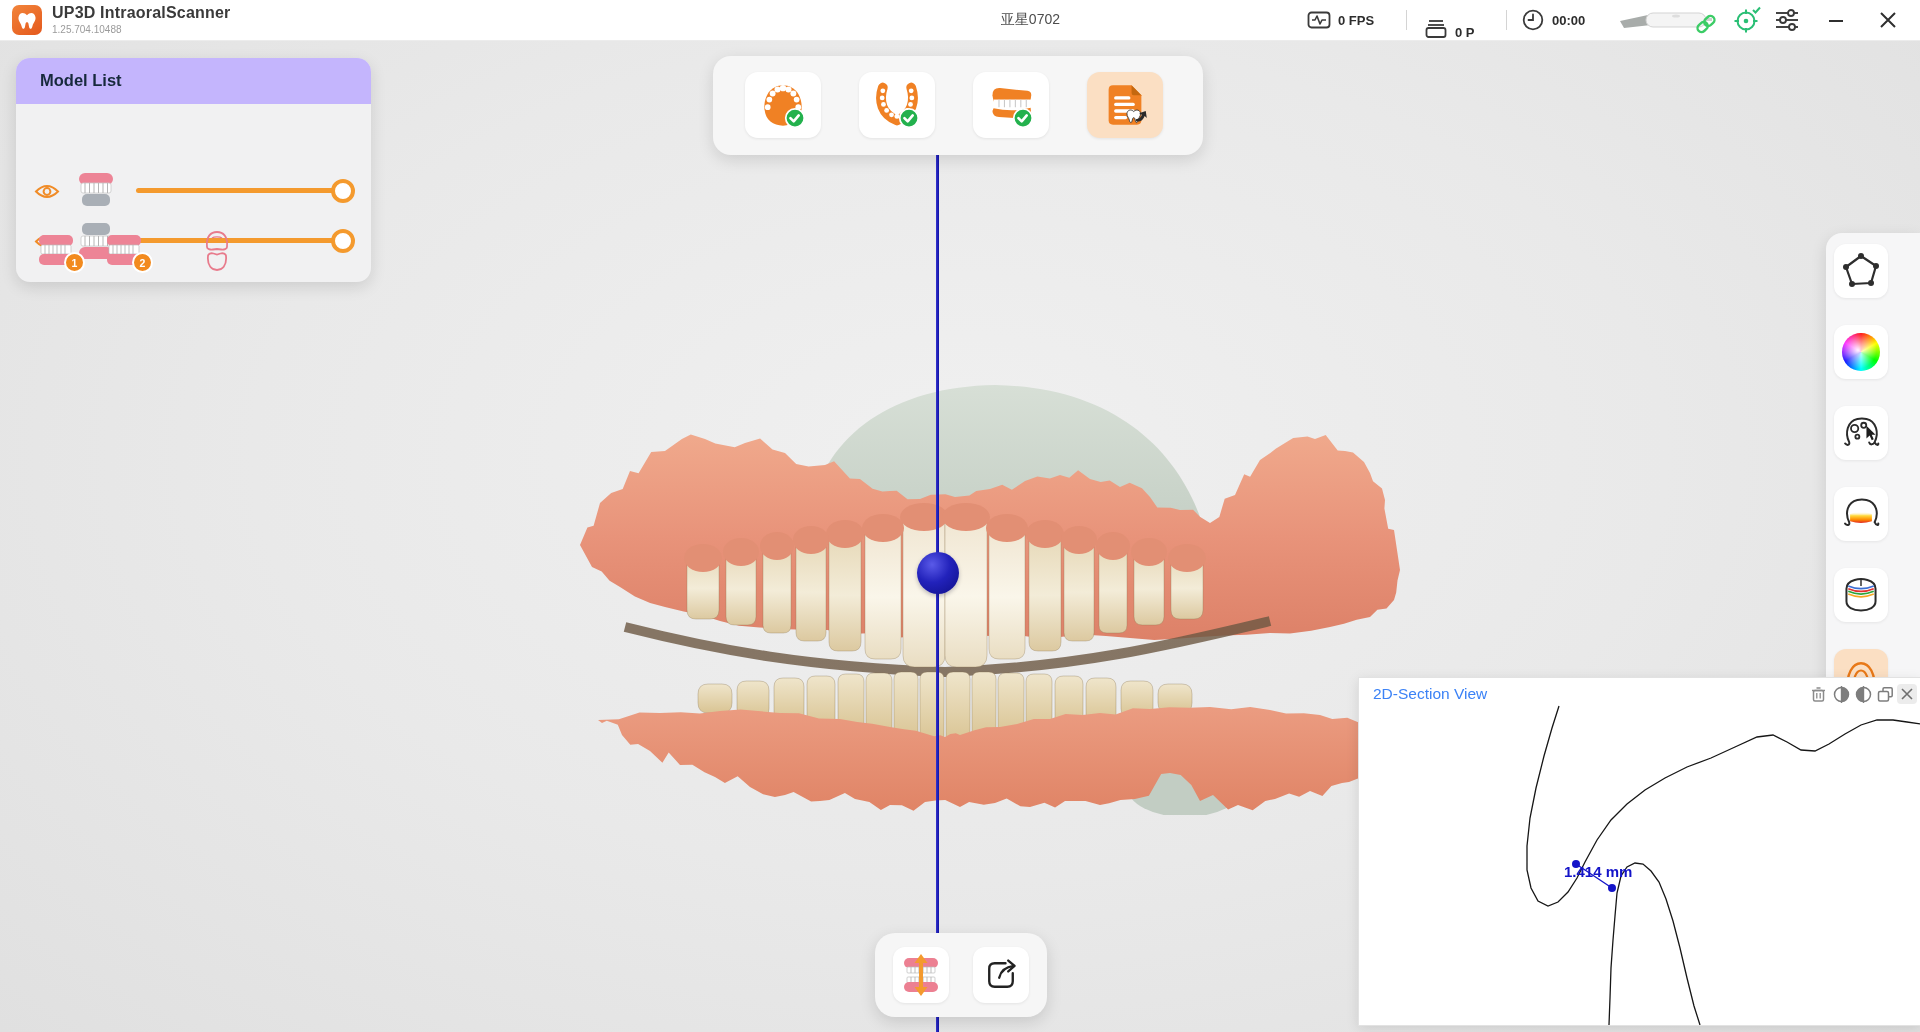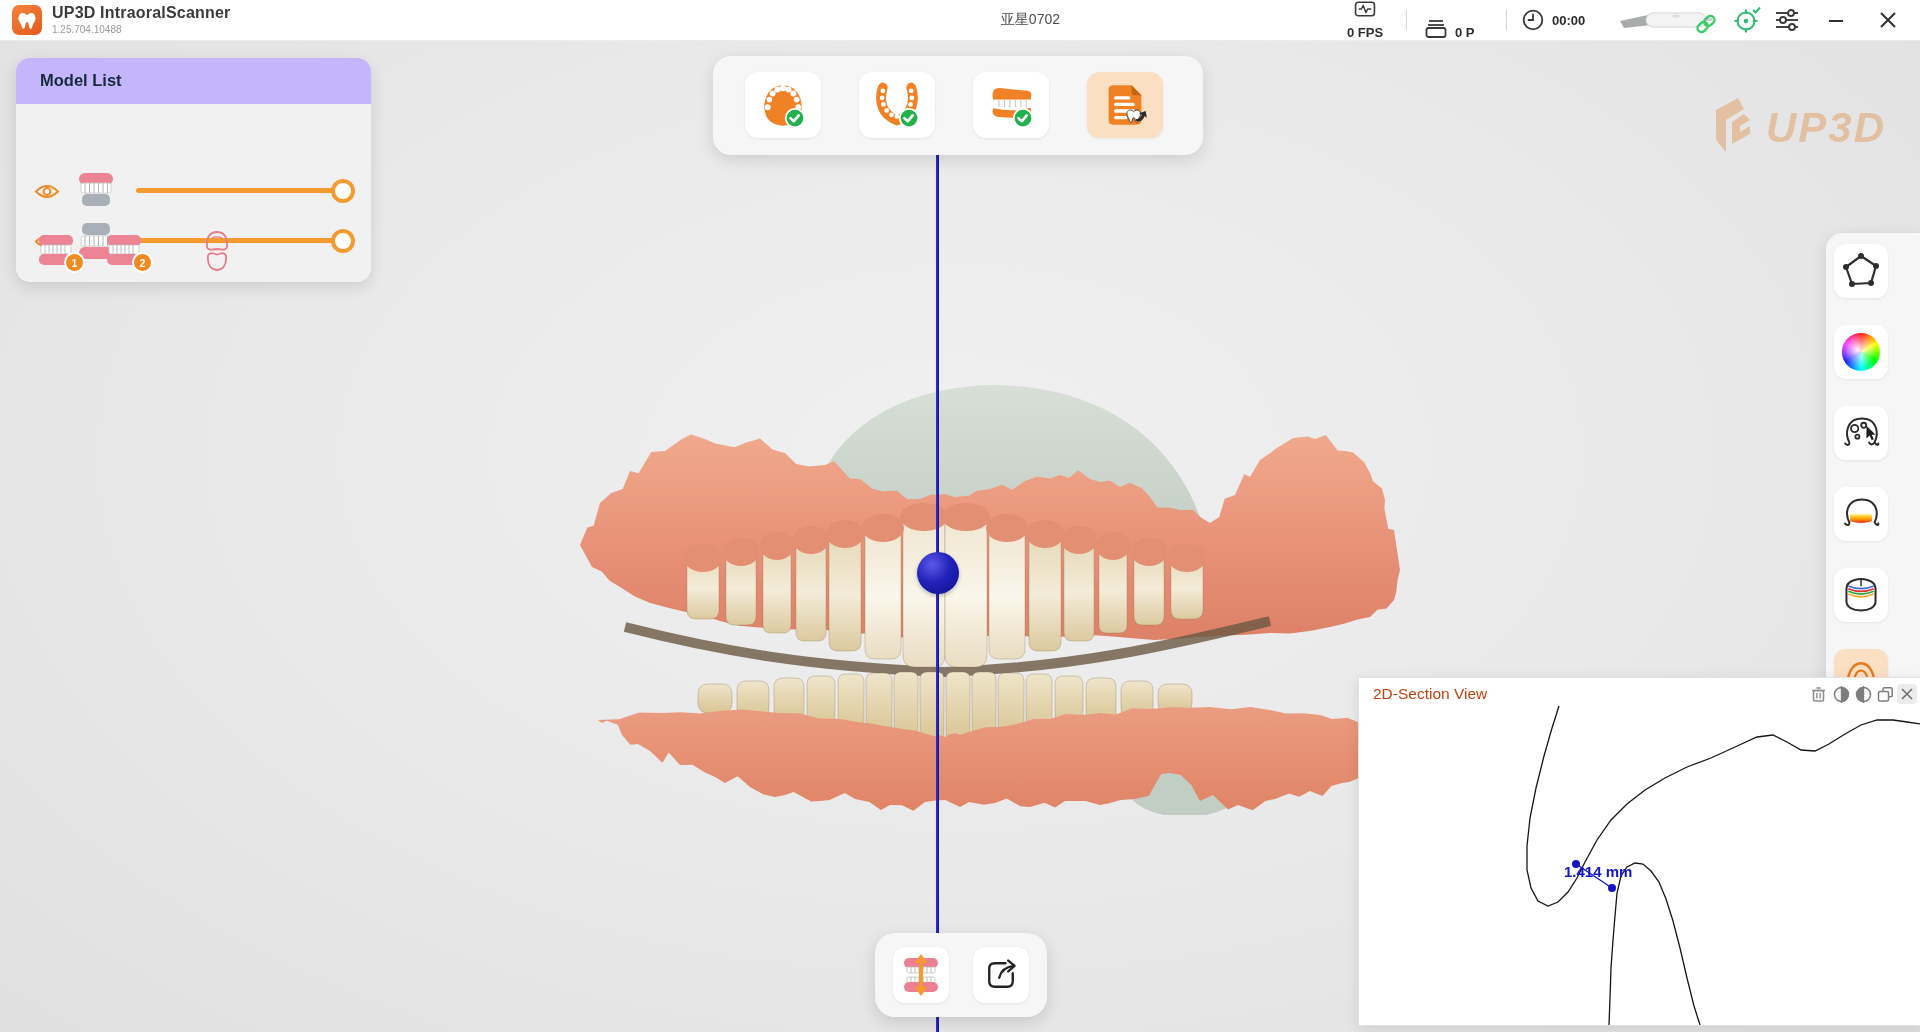--- a/index.html
+++ b/index.html
@@ -69,21 +69,21 @@
 
   
   .bottombar{position:absolute;left:875px;top:933px;width:172px;height:84px;border-radius:20px;z-index:10;
              background:#f6f6f6;box-shadow:0 5px 16px rgba(0,0,0,.13);}
   .bbtn{position:absolute;top:14px;width:56px;height:56px;border-radius:12px;background:#fff;
         box-shadow:0 1px 3px rgba(0,0,0,.08);display:flex;align-items:center;justify-content:center;cursor:pointer;}
 
   
   .sectionpanel{position:absolute;left:1358px;top:677px;width:562px;height:347px;background:#ffffff;
                 border:1px solid #e2e2e2;border-right:none;z-index:20;box-shadow:0 3px 12px rgba(0,0,0,.10);}
-  .sectionpanel .title{position:absolute;left:14px;top:7px;font-size:15.5px;color:#c2410c;}
+  .sectionpanel .title{position:absolute;left:14px;top:7px;font-size:15.5px;color:#3b82f6;}
   .shicon{position:absolute;top:7px;width:18px;height:18px;display:flex;align-items:center;justify-content:center;cursor:pointer;}
   .shicon.boxed{background:#ececec;border-radius:4px;width:20px;height:20px;top:6px;}
   #section-svg{position:absolute;left:0;top:0;}
 </style>
 </head>
 <body>
 
 <div class="app">
 
   <div class="viewport">
@@ -171,40 +171,33 @@
           <path d="M516,312 Q516,303 525,303 L537,303 Q546,303 546,312 L546,339 Q546,348 537,348 L525,348 Q516,348 516,339 Z" fill="url(#toothL)" stroke="rgba(130,108,70,.4)" stroke-width="0.8"></path>
           <path d="M551,315.6 Q551,306 560.6,306 L573.4,306 Q583,306 583,315.6 L583,333.4 Q583,343 573.4,343 L560.6,343 Q551,343 551,333.4 Z" fill="url(#toothL)" stroke="rgba(130,108,70,.4)" stroke-width="0.8"></path>
           <path d="M588,319.2 Q588,309 598.2,309 L611.8,309 Q622,309 622,319.2 L622,327.8 Q622,338 611.8,338 L598.2,338 Q588,338 588,327.8 Z" fill="url(#toothL)" stroke="rgba(130,108,70,.4)" stroke-width="0.8"></path>
         </g>
       <path id="gum-lower" fill="url(#gumG2)" d="M28.0,345.0L48.9,344.3L69.5,337.6L90.0,338.0L110.9,337.2L129.8,338.6L150.0,336.0L170.6,334.6L191.0,336.3L210.0,338.0L229.0,338.3L249.0,343.6L270.0,344.0L287.3,347.1L302.2,348.8L320.0,352.0L334.1,354.3L345.9,355.7L360.0,360.0L364.2,361.3L370.2,360.2L375.0,362.0L380.4,359.1L385.9,358.3L390.0,360.0L404.5,355.2L416.1,352.2L430.0,352.0L447.1,349.0L463.8,343.9L480.0,344.0L495.6,339.0L512.4,340.0L530.0,338.0L545.6,339.6L562.9,333.2L580.0,334.0L599.3,332.3L619.9,332.7L640.0,332.0L661.2,334.3L680.2,331.9L700.0,335.0L716.1,338.4L733.9,338.3L750.0,340.0L762.3,344.0L777.3,342.7L790.0,348.0L796.4,350.9L804.0,354.6L812.0,360.0L818.0,382.0L812.9,388.2L808.3,393.3L800.0,398.0L793.0,401.5L779.0,407.0L772.0,408.0L761.4,411.1L752.4,421.1L740.0,416.0L729.1,421.7L719.1,418.6L705.0,424.0L695.3,426.0L682.7,435.3L668.0,430.0L658.1,434.5L643.0,419.9L630.0,426.0L621.3,410.0L610.7,399.9L600.0,398.0L591.2,398.9L578.9,420.8L565.0,424.0L550.4,425.0L539.1,428.3L530.0,430.0L515.5,426.1L504.8,426.1L495.0,426.0L485.1,432.5L474.4,427.8L460.0,432.0L450.4,431.3L436.7,423.4L425.0,428.0L413.8,429.8L399.1,427.0L390.0,432.0L375.2,425.0L365.5,425.5L355.0,427.0L343.5,435.8L331.9,430.3L320.0,430.0L310.9,434.9L299.4,427.0L285.0,424.0L274.9,418.1L259.4,424.9L250.0,426.0L241.1,426.4L223.6,417.1L215.0,420.0L204.9,421.9L193.1,419.3L180.0,412.0L167.7,401.3L154.9,408.1L145.0,402.0L134.5,397.2L122.4,389.7L110.0,390.0L98.7,377.5L92.4,387.7L80.0,376.0L68.1,369.0L60.3,369.7L52.0,360.0L47.8,349.8L36.8,345.8L32.0,348.0Z"></path>
     </svg>
 
     <div class="sectionline"></div>
     <div class="sphere"></div>
 
-    <div class="watermark">
-      <svg width="54" height="64" viewBox="0 0 54 64">
-        <path d="M28,2 L6,14 L6,44 L16,56 L16,24 L34,13 Z" fill="#e0a36b"></path>
-        <path d="M34,18 L22,26 L22,48 L40,38 L40,30 L30,36 L30,30 L40,24 Z" fill="#e0a36b"></path>
-      </svg>
-      <span class="wordmark">UP3D</span>
-    </div>
   </div>
 
   <div class="titlebar">
     <div class="appicon">
       <svg width="22" height="22" viewBox="0 0 28 28">
         <path d="M14,8 C10,3 4,4.5 3.2,10.5 C2.6,15 6,17.5 7,21.5 C8,25.8 10.6,26.5 11.4,22.5 L12.2,18.5 C12.7,16.3 15.3,16.3 15.8,18.5 L16.6,22.5 C17.4,26.5 20,25.8 21,21.5 C22,17.5 25.4,15 24.8,10.5 C24,4.5 18,3 14,8 Z" fill="#ffffff"></path>
       </svg>
     </div>
     <div class="appname">UP3D IntraoralScanner</div>
     <div class="appver">1.25.704.10488</div>
     <div class="casename">亚星0702</div>
 
-    <div class="stat" style="left:1347px;flex-direction:column;">
+    <div class="stat" style="left:1307px;">
       <svg width="24" height="20" viewBox="0 0 24 20">
         <rect x="1.5" y="2.5" width="21" height="15" rx="3" fill="none" stroke="#3a3a3a" stroke-width="1.8"></rect>
         <path d="M5,10 L8,10 10,6 13,14 15,10 19,10" fill="none" stroke="#3a3a3a" stroke-width="1.6" stroke-linejoin="round"></path>
       </svg>
       <span>0 FPS</span>
     </div>
     <div class="vsep" style="left:1406px;"></div>
     <div class="stat" style="left:1424px;align-items:flex-end;">
       <svg width="24" height="22" viewBox="0 0 24 22">
         <line x1="5" y1="3" x2="19" y2="3" stroke="#3a3a3a" stroke-width="1.8"></line>

